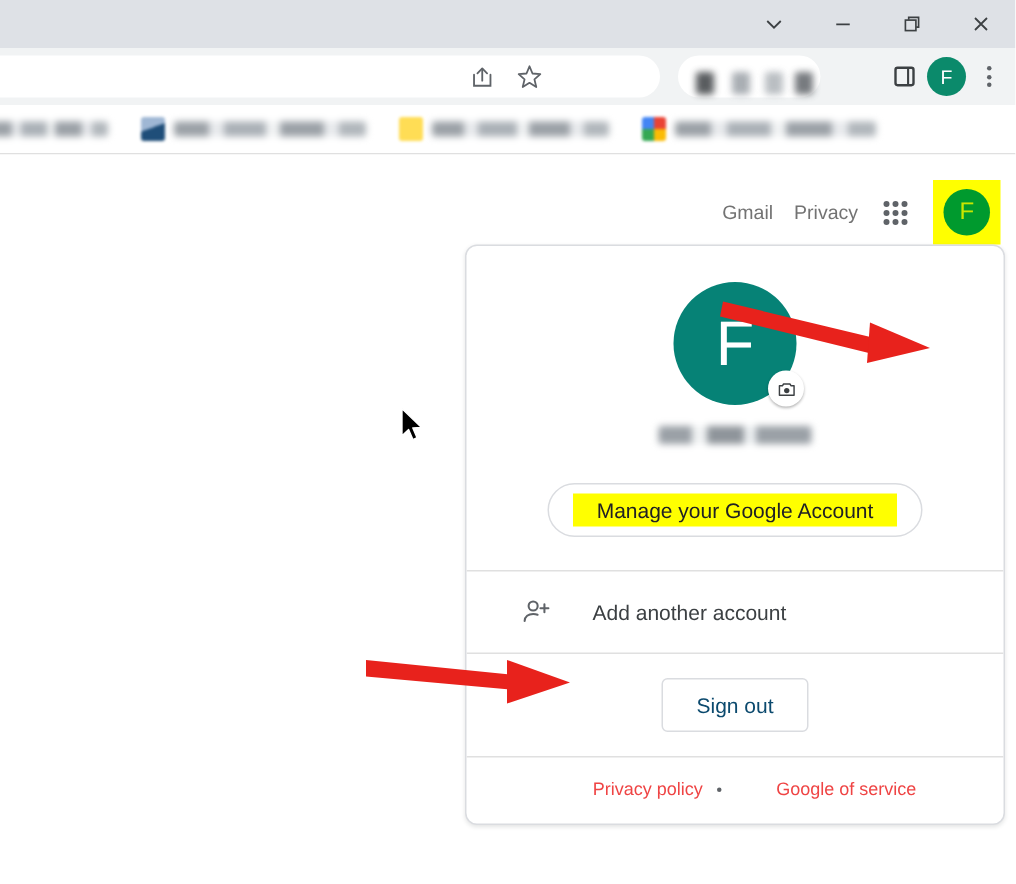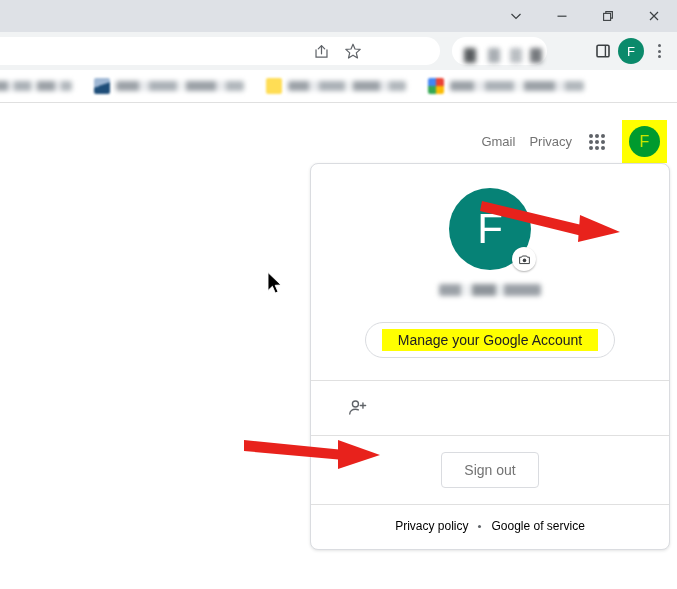--- a/index.html
+++ b/index.html
@@ -306,34 +306,34 @@
   .signout-row {
     display: flex;
     justify-content: center;
     padding: 16px 0;
   }
   .signout-btn {
     border: 1px solid #dadce0;
     border-radius: 4px;
     background: #ffffff;
     font-size: 14px;
-    color: #737373;
+    color: #0c4a6e;
     padding: 9px 22px;
     font-family: "Liberation Sans", sans-serif;
   }
   .footer-row {
     display: flex;
     align-items: center;
     justify-content: center;
     gap: 10px;
     padding: 14px 0 16px 0;
     font-size: 12px;
     color: #5f6368;
   }
-  .footer-row a { color: #000000; text-decoration: none; }
+  .footer-row a { color: #ef4444; text-decoration: none; margin-left: 26px; }
   .dot-sep {
     width: 3px; height: 3px;
     border-radius: 50%;
     background: #5f6368;
     display: block;
   }
 
   
   .arrow-svg {
     position: absolute;
@@ -488,20 +488,21 @@
       <div class="acct-div"></div>
 
       <div class="add-row">
         <span class="ico">
           <svg width="22" height="22" viewBox="0 0 24 24">
             <circle cx="9.2" cy="7.6" r="3.3" fill="none" stroke="#5f6368" stroke-width="1.5"></circle>
             <path d="M3 18.6 c0-3.4 2.8-5.2 6.2-5.2 c1.2 0 2.3 .22 3.2 .62" fill="none" stroke="#5f6368" stroke-width="1.5" stroke-linecap="round"></path>
             <path d="M17.4 6.4 V12.2 M14.5 9.3 H20.3" stroke="#5f6368" stroke-width="1.5" stroke-linecap="round"></path>
           </svg>
         </span>
+        <span>Add another account</span>
       </div>
 
       <div class="acct-div"></div>
 
       <div class="signout-row">
         <button class="signout-btn">Sign out</button>
       </div>
 
       <div class="acct-div"></div>
 

